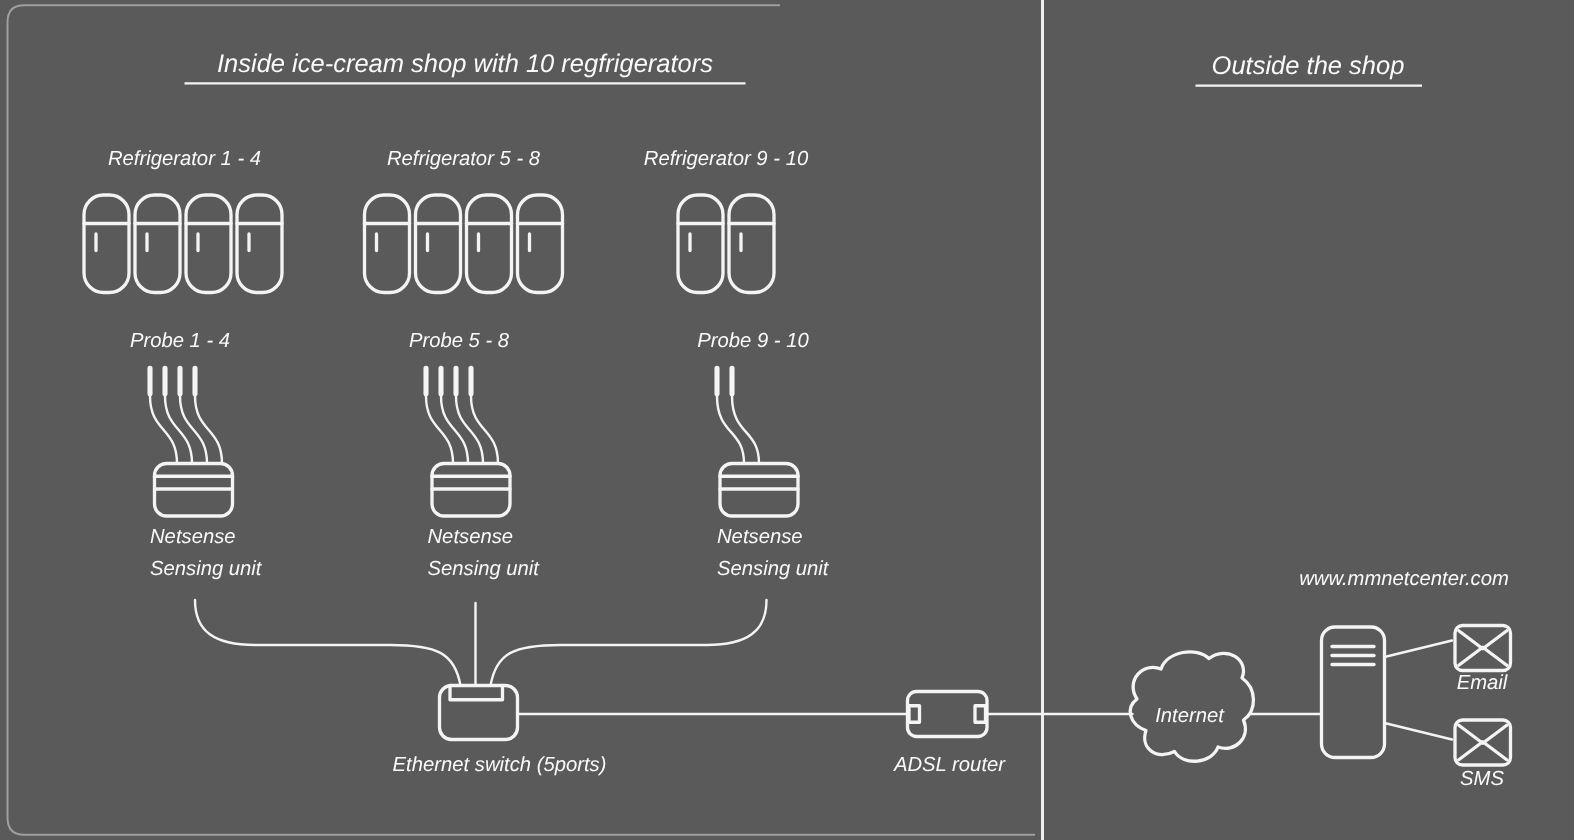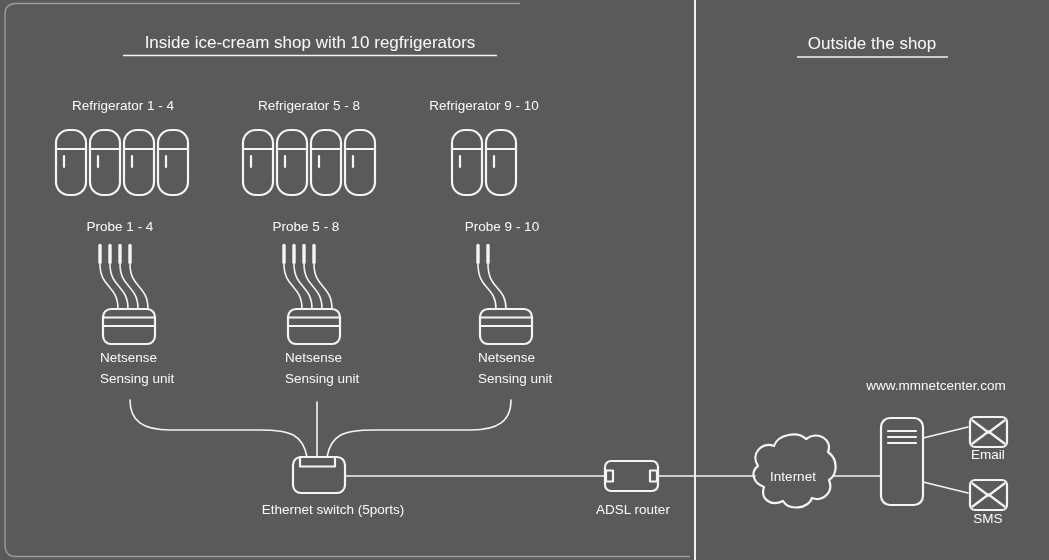--- a/index.html
+++ b/index.html
@@ -3,20 +3,21 @@
 <meta charset="utf-8">
 <style>
   html, body { margin: 0; padding: 0; background: #3a3a3a; }
   .stage {
     position: relative;
     width: 1049px;
     height: 560px;
     background: #5a5a5a;
     overflow: hidden;
     font-family: "Liberation Sans", sans-serif;
+    font-style: italic;
   }
   svg text {
     font-family: "Liberation Sans", sans-serif;
     fill: #fafafa;
   }
   .title-txt { font-size: 17px; }
   .lbl { font-size: 13.5px; }
   .shape {
     fill: none;
     stroke: #f4f4f4;

